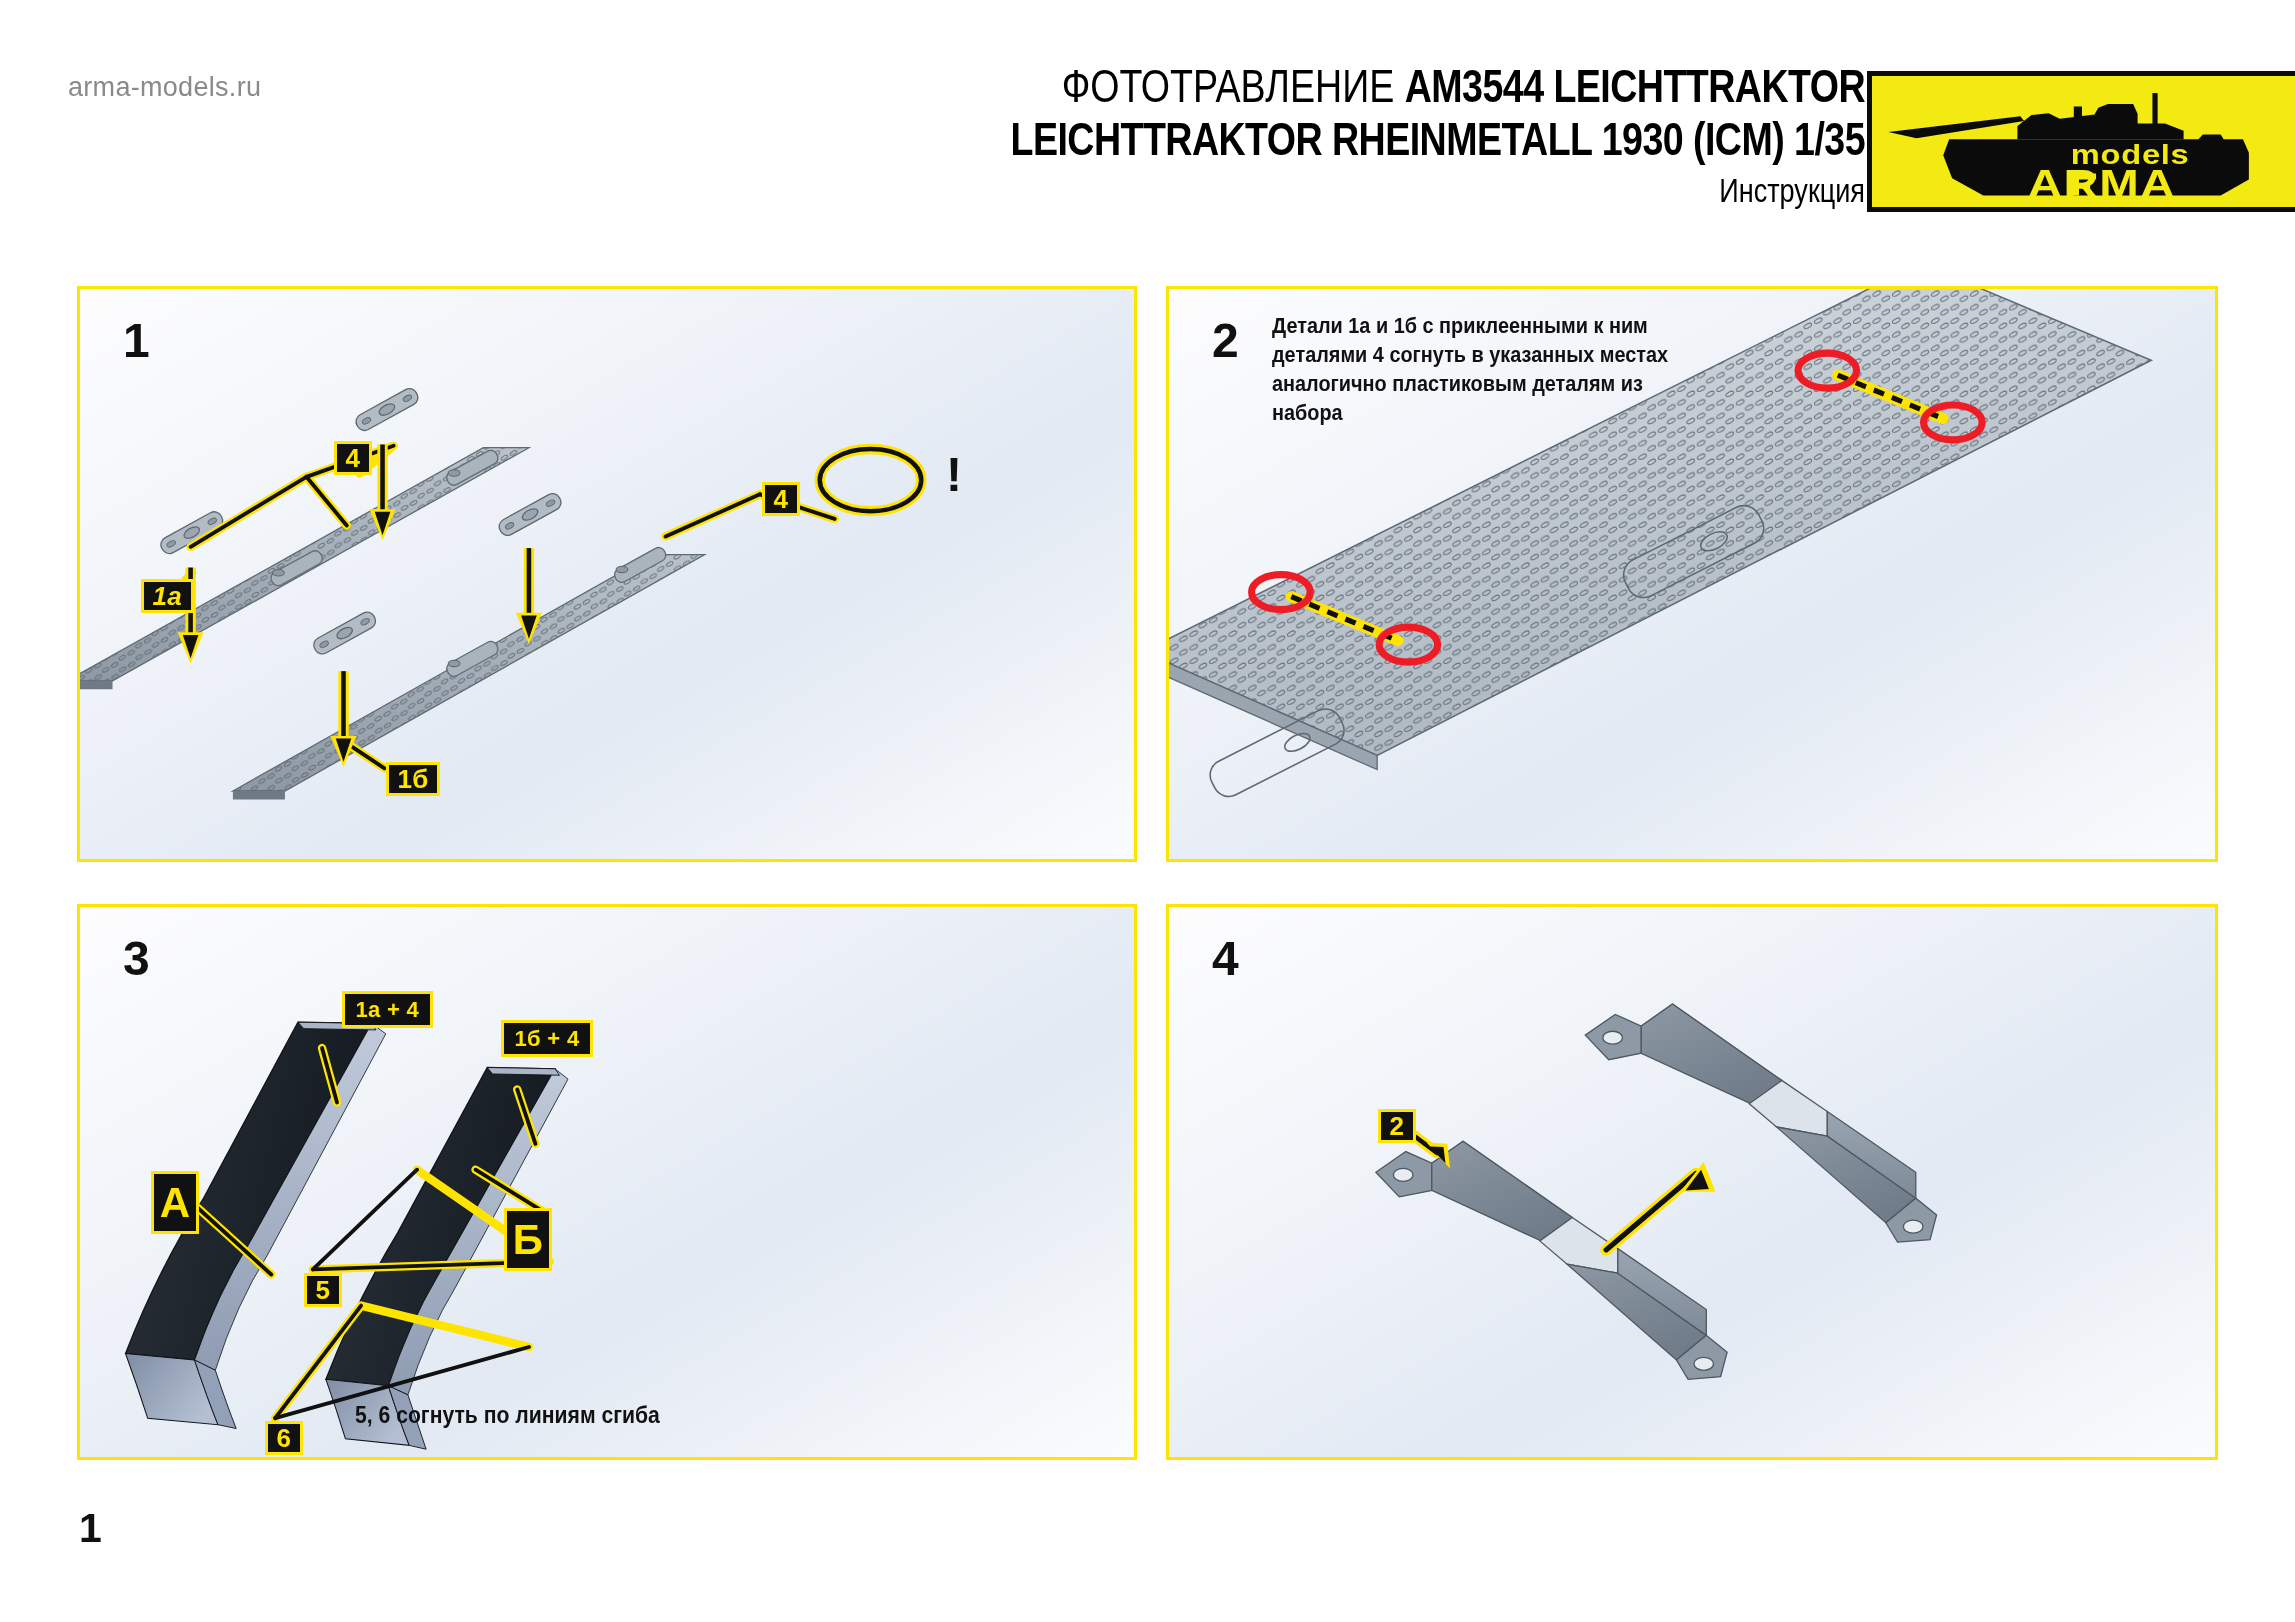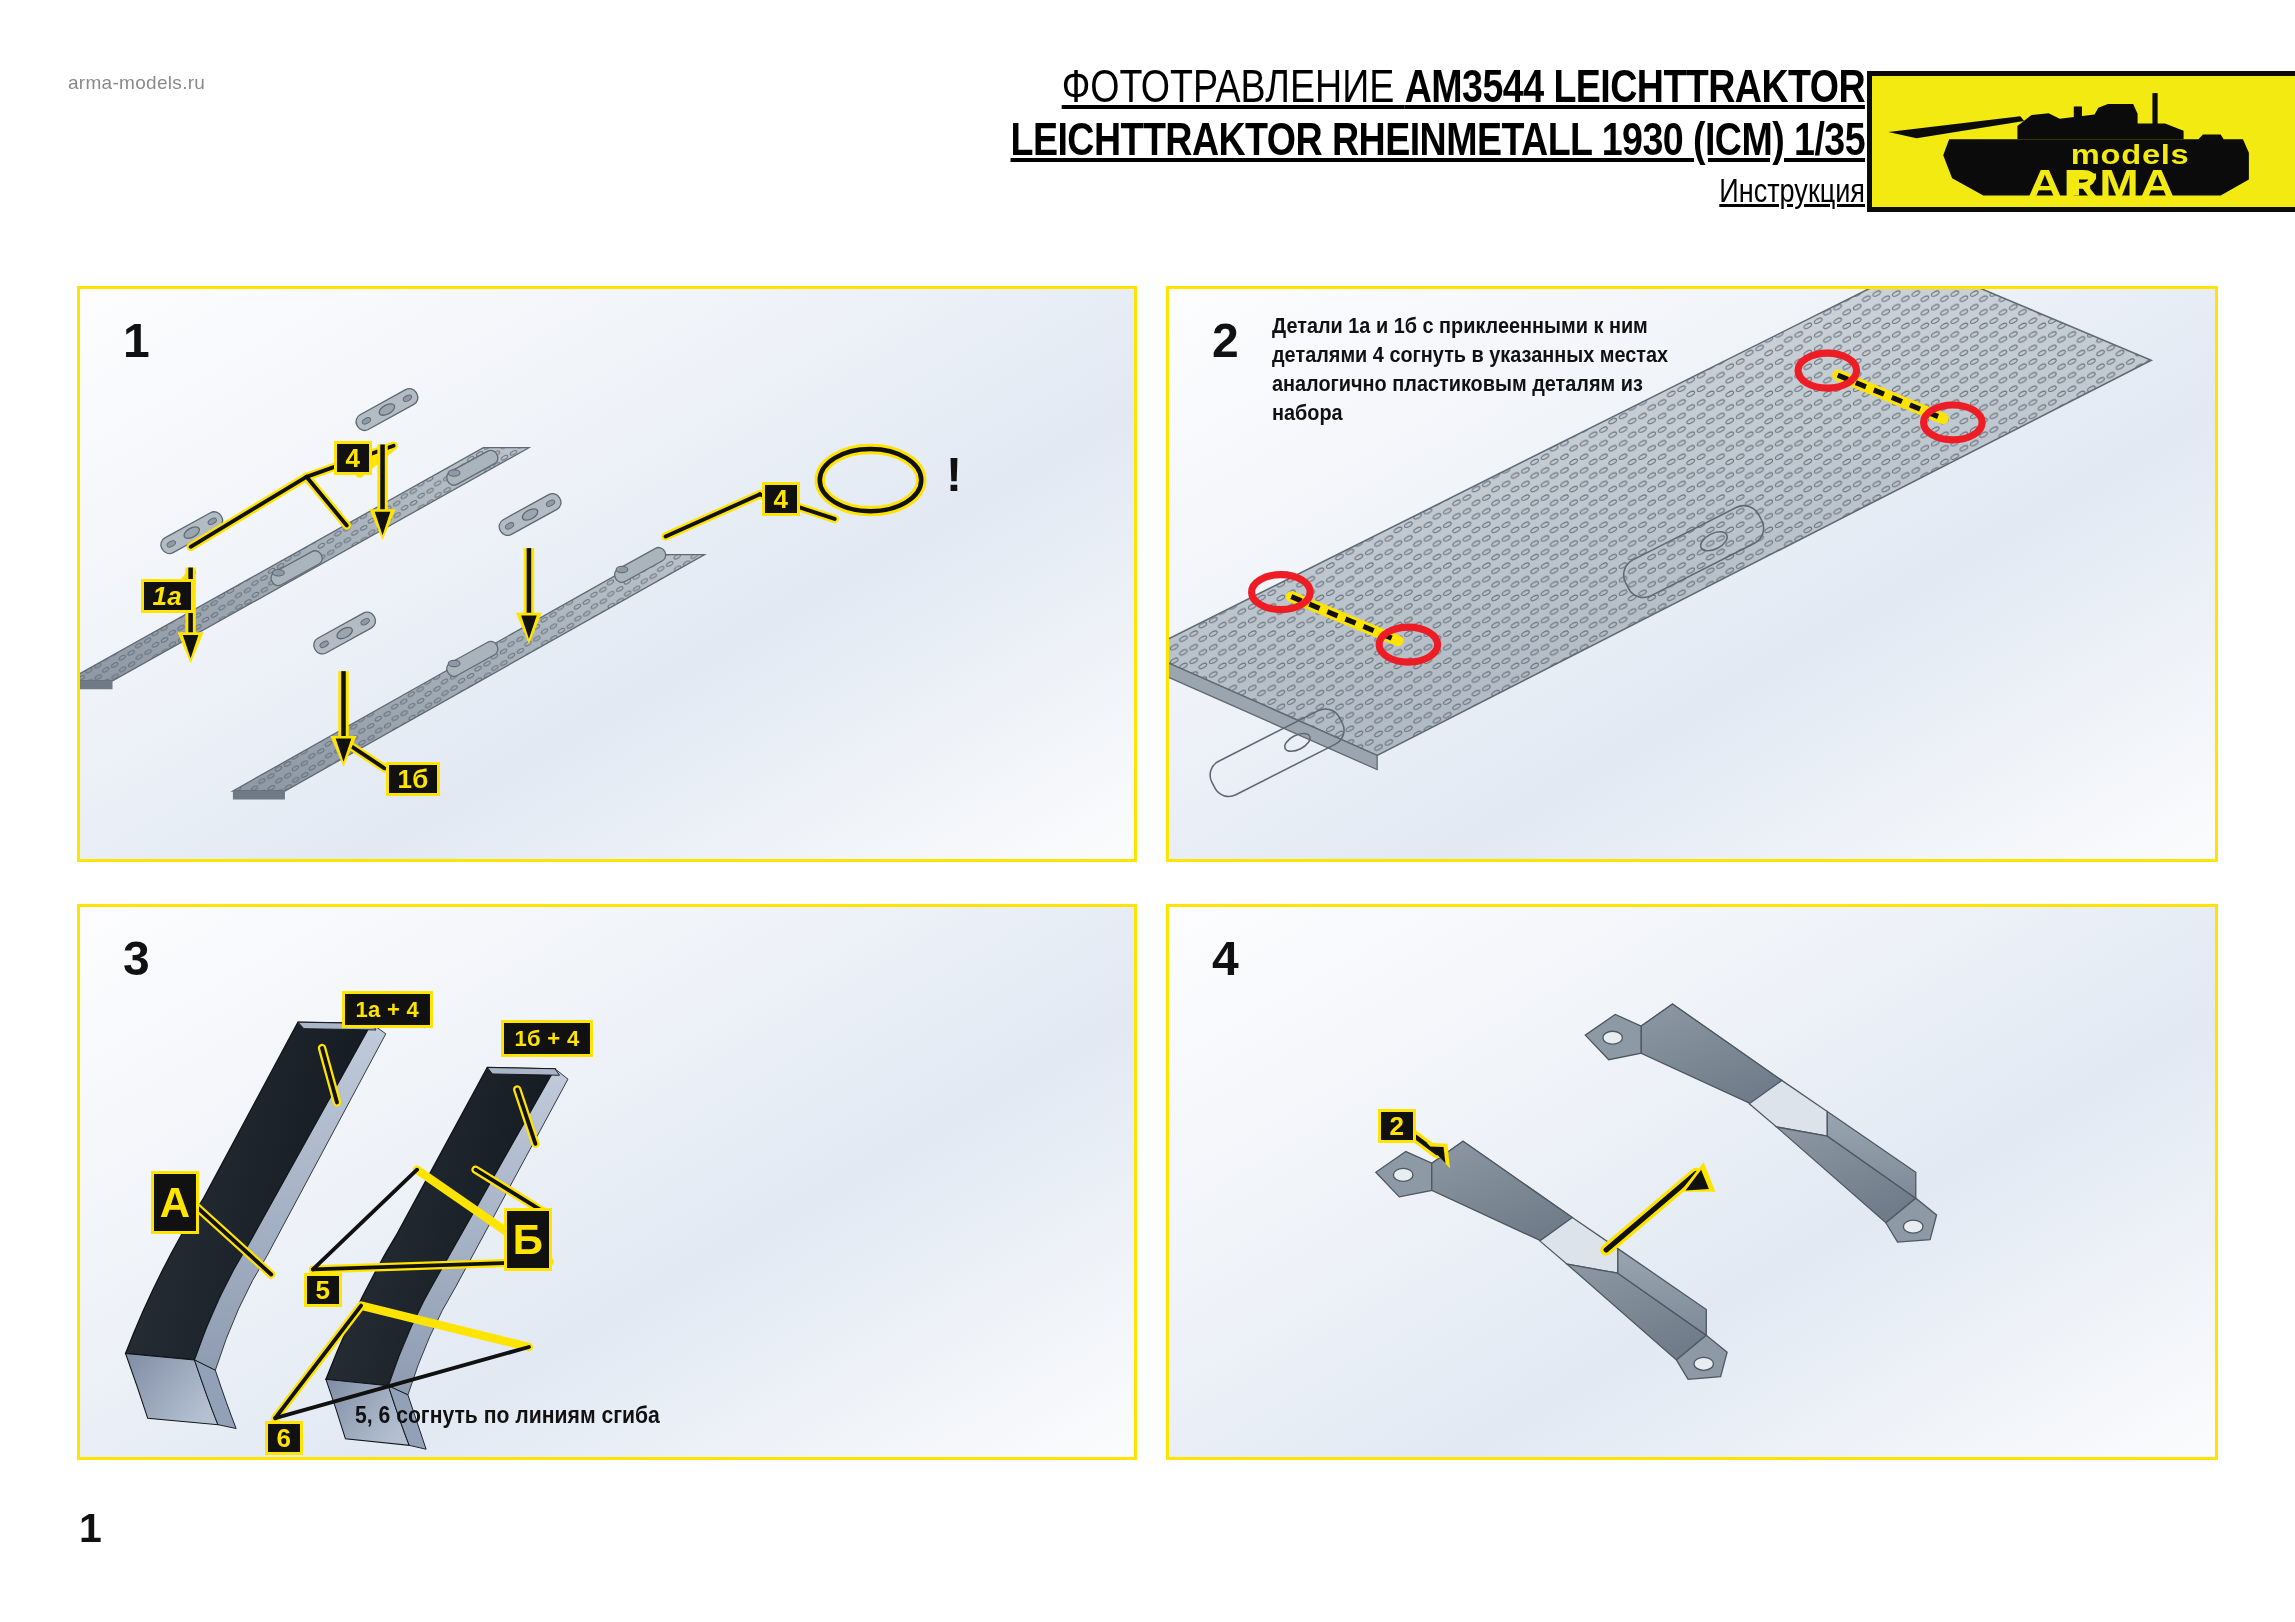--- a/index.html
+++ b/index.html
@@ -4,25 +4,25 @@
 <style>
   html,body{margin:0;padding:0;background:#fff;}
   body{
     width:2295px;height:1623px;position:relative;overflow:hidden;
     font-family:"Liberation Sans",sans-serif;
   }
 
   
   #site-url{
     position:absolute;left:68px;top:72px;
-    font-size:19px;color:#8a8a8a;letter-spacing:0.3px;
+    font-size:27px;color:#8a8a8a;letter-spacing:0.3px;
     font-family:"Liberation Sans",sans-serif;
   }
   #title-block{
-    position:absolute;left:589px;top:60px;width:1276px;text-align:right;text-decoration:underline;
+    position:absolute;left:589px;top:60px;width:1276px;text-align:right;
   }
   .title-l1{
     font-size:47px;line-height:51px;color:#000;white-space:nowrap;
     font-family:"Liberation Sans Narrow","Liberation Sans",sans-serif;
     transform:scaleX(.80);transform-origin:right center;
   }
   .title-l1 .thin{font-weight:400;}
   .title-l1 .bold{font-weight:700;letter-spacing:-0.7px;}
   .title-l2{
     font-size:47px;line-height:56px;font-weight:700;color:#000;white-space:nowrap;

